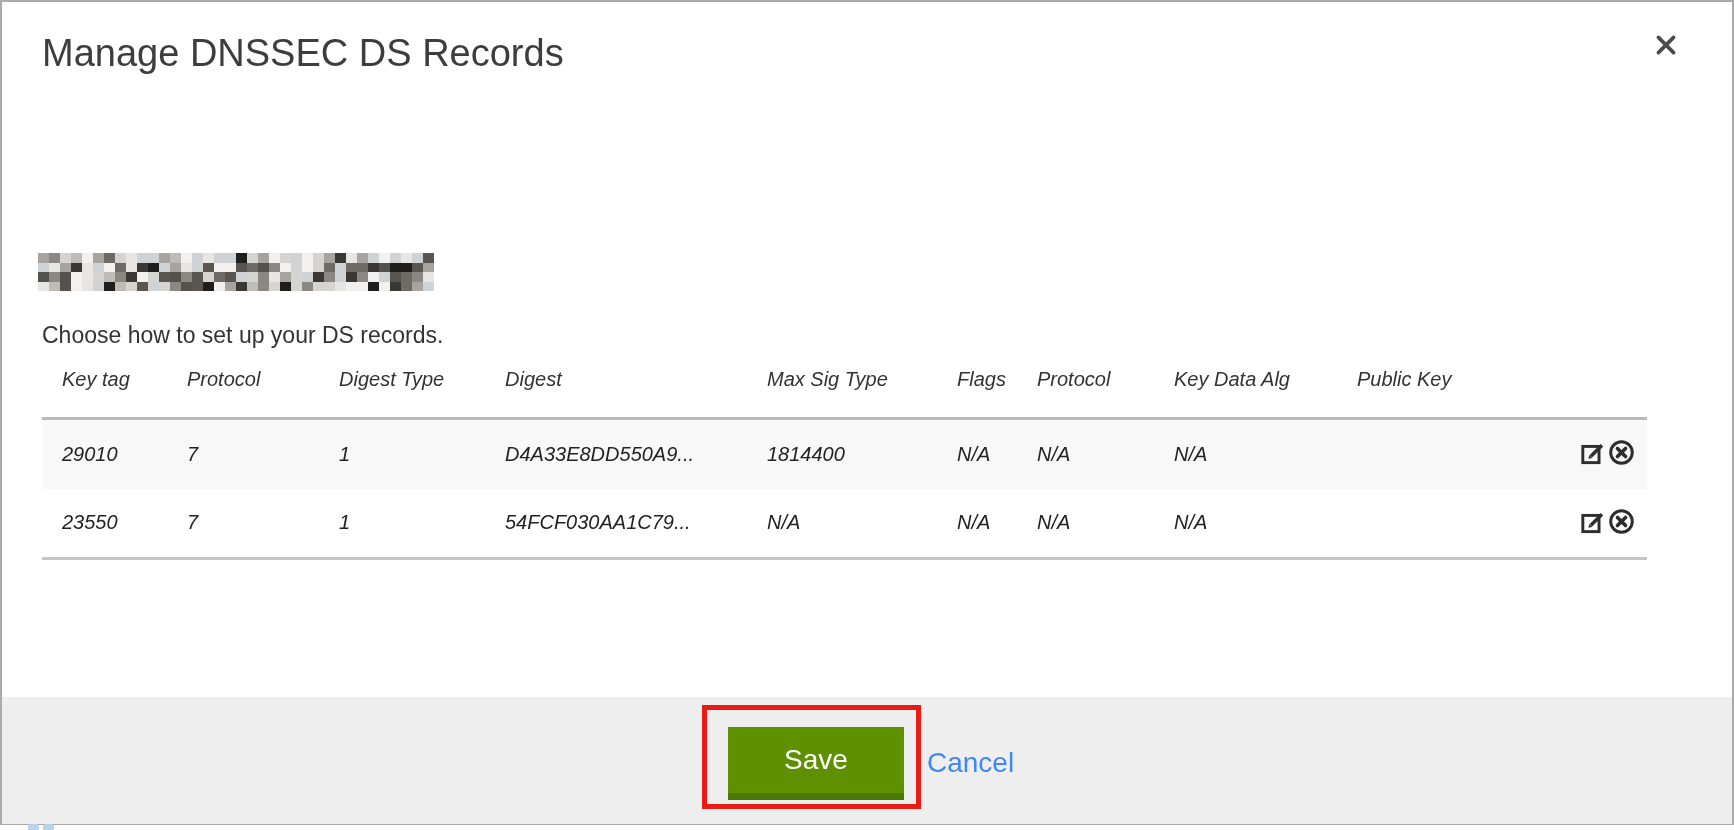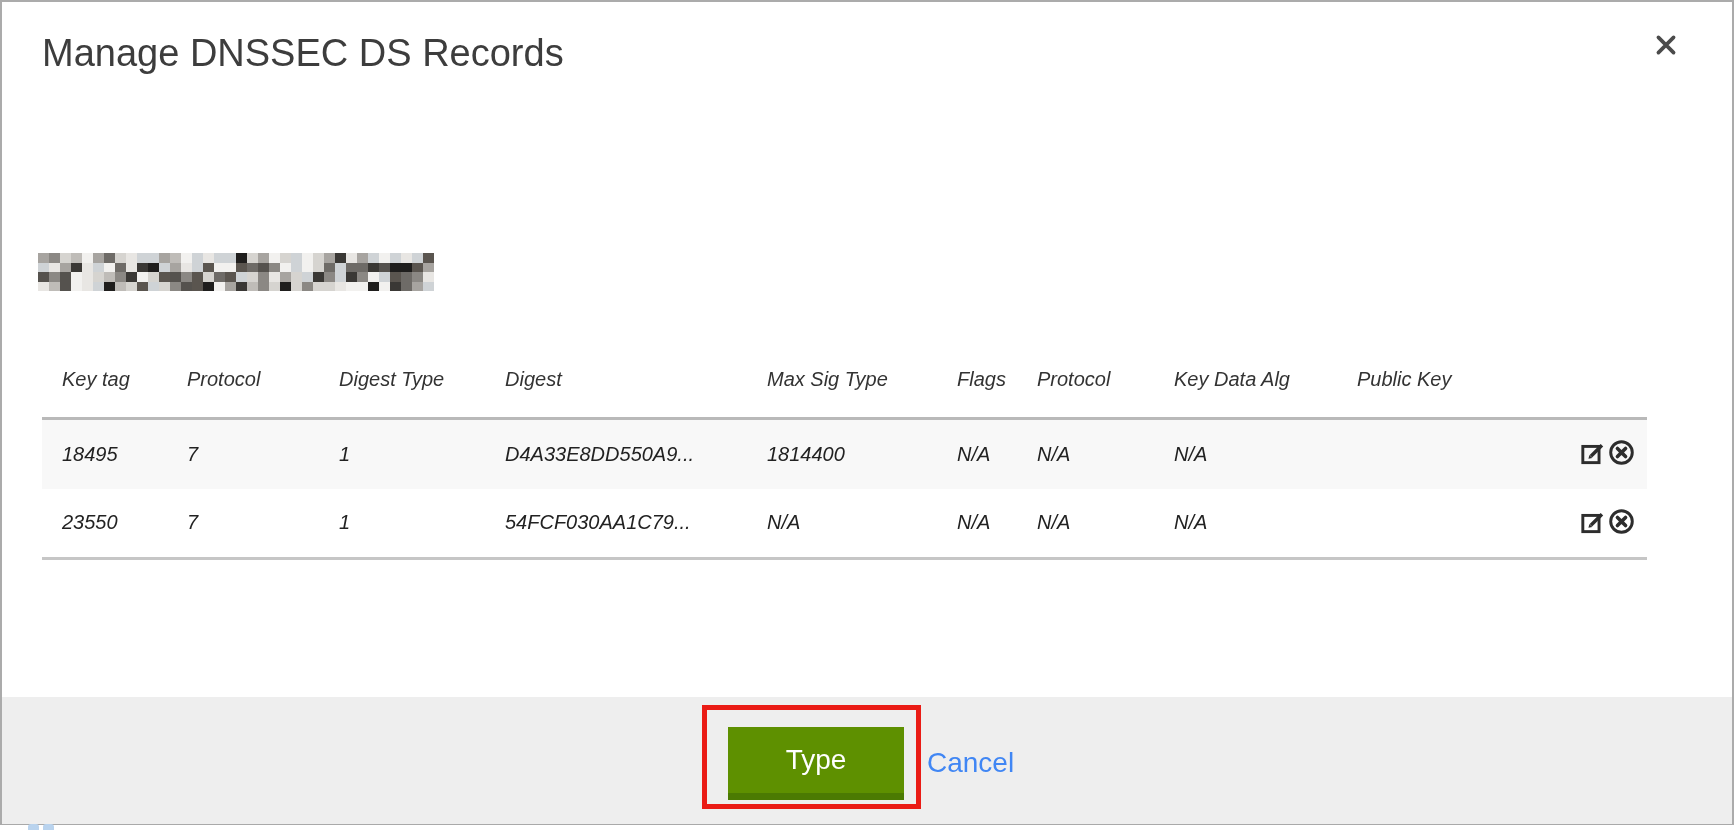--- a/index.html
+++ b/index.html
@@ -254,20 +254,21 @@
       <div class="px" style="background: rgb(242, 241, 239);"></div>
       <div class="px" style="background: rgb(242, 241, 239);"></div>
       <div class="px" style="background: rgb(31, 30, 29);"></div>
       <div class="px" style="background: rgb(242, 241, 239);"></div>
       <div class="px" style="background: rgb(58, 56, 53);"></div>
       <div class="px" style="background: rgb(110, 107, 103);"></div>
       <div class="px" style="background: rgb(167, 164, 160);"></div>
       <div class="px" style="background: rgb(207, 211, 214);"></div>
     </div>
 
+  <div class="instruction">Choose how to set up your DS records.</div>
 
   <div class="ds-table-wrap">
     <table class="ds-table">
       <colgroup>
         <col style="width:125px">
           <col style="width:152px">
           <col style="width:166px">
         <col style="width:262px">
           <col style="width:190px">
           <col style="width:80px">
@@ -285,21 +286,21 @@
           <th>Max Sig Type</th>
           <th>Flags</th>
           <th>Protocol</th>
           <th>Key Data Alg</th>
           <th>Public Key</th>
           <th></th>
         </tr>
       </thead>
       <tbody>
         <tr class="row-odd">
-          <td>18495</td>
+          <td>29010</td>
           <td>7</td>
           <td>1</td>
           <td>D4A33E8DD550A9...</td>
           <td>1814400</td>
           <td>N/A</td>
           <td>N/A</td>
           <td>N/A</td>
           <td></td>
           <td class="actions-cell">
             <button class="row-action">
@@ -349,21 +350,21 @@
             </button>
           </td>
         </tr>
       </tbody>
     </table>
   </div>
 
 
   <div class="footer"></div>
 
-  <button class="save-btn">Type</button>
+  <button class="save-btn">Save</button>
 
   <div class="annotation-box"></div>
 
   <a class="cancel-link">Cancel</a>
 
 </div>
 
 <div class="page-fragment">
   <span></span>
     <span></span>

